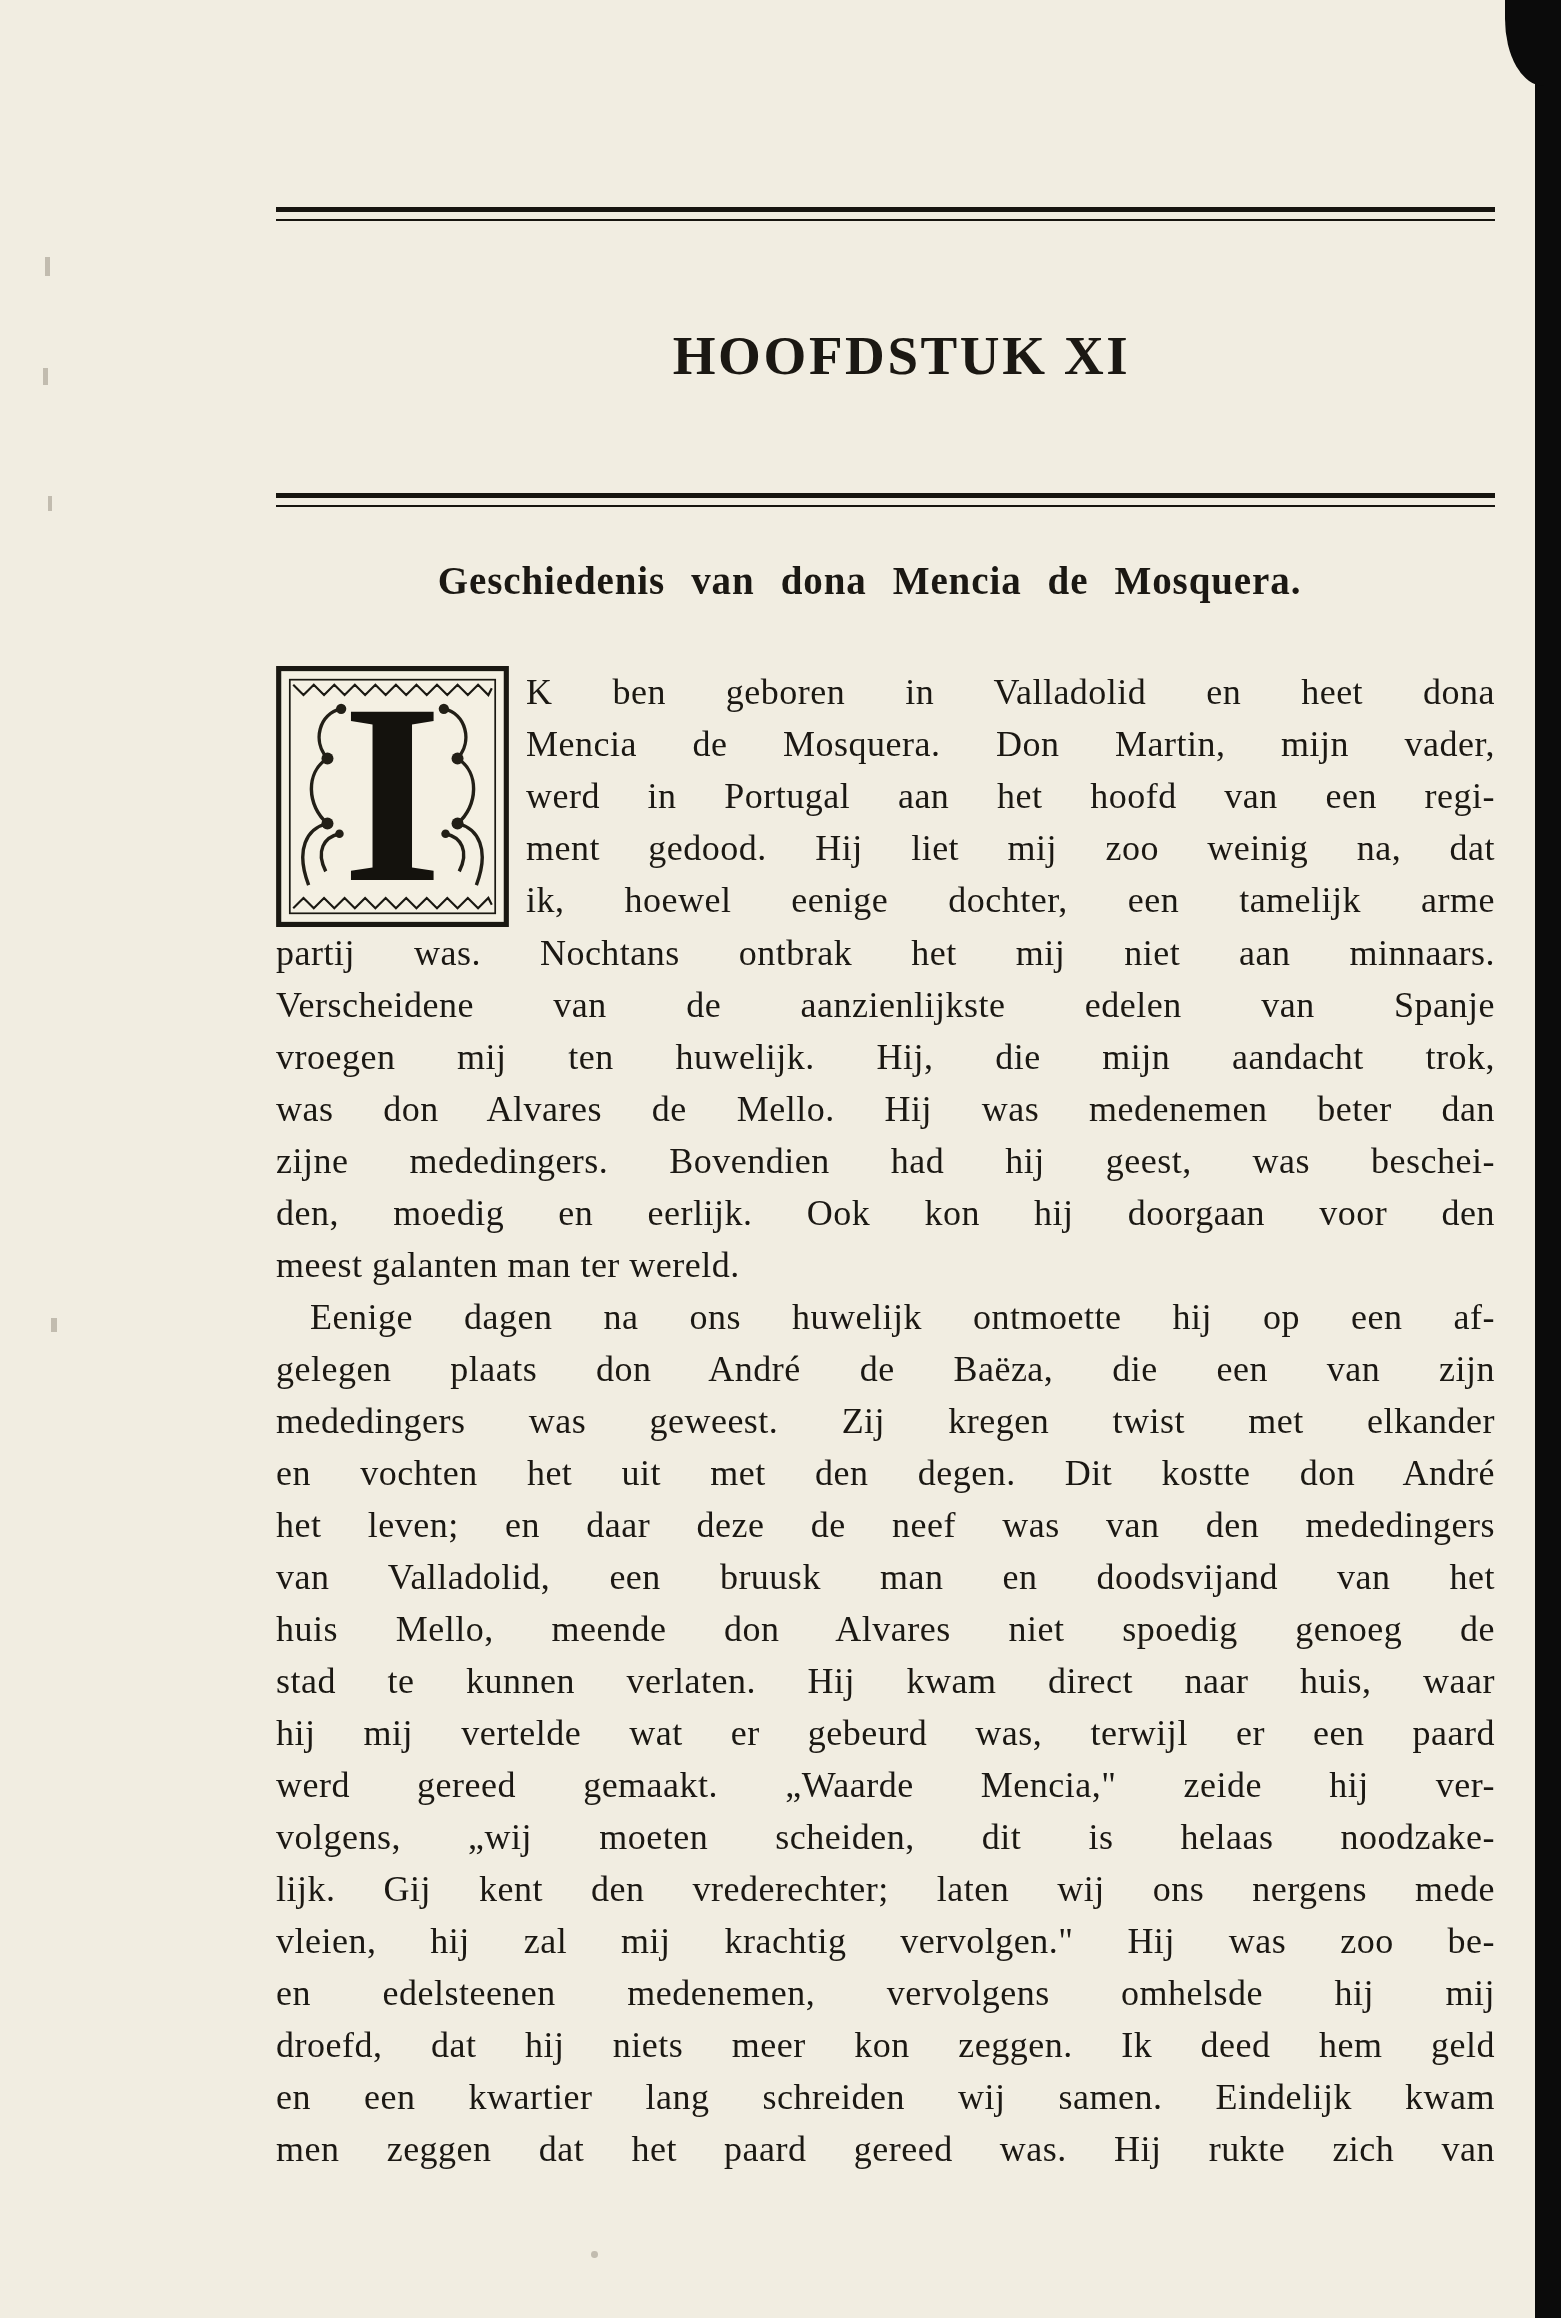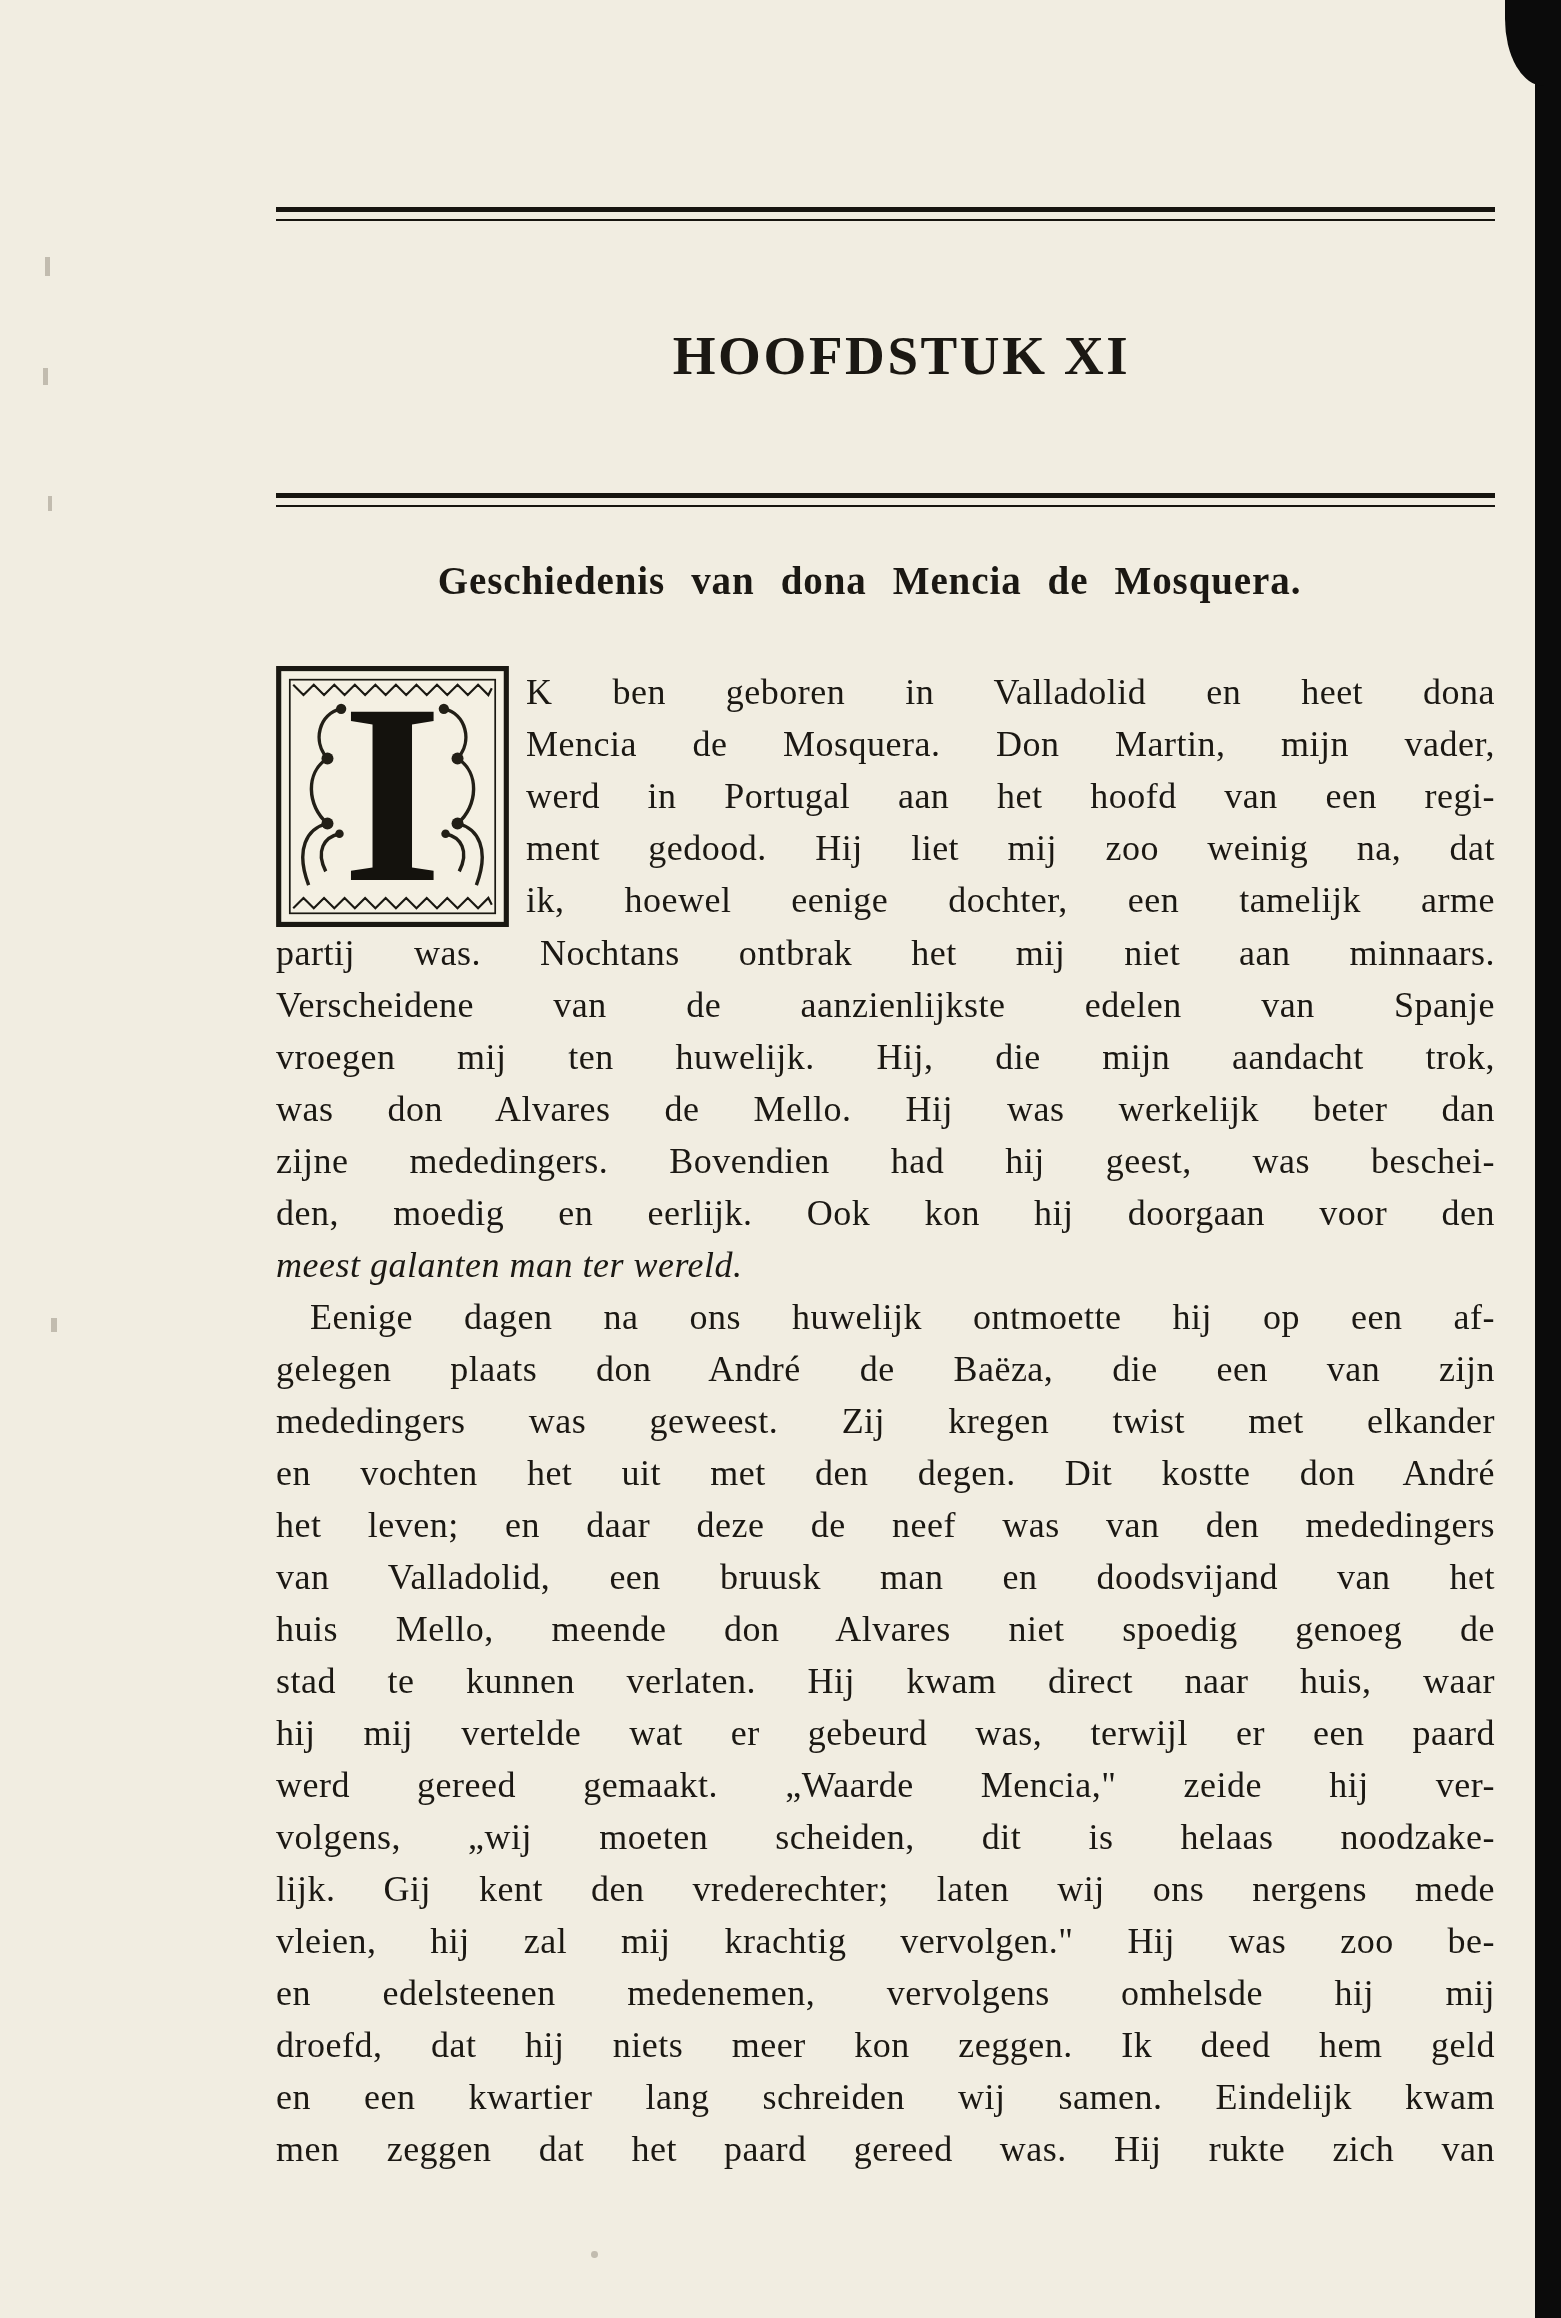--- a/index.html
+++ b/index.html
@@ -37,21 +37,21 @@
     font-size: 36px; letter-spacing: 0.5px;
   }
   .line {
     height: 52px; line-height: 52px;
     text-align: justify;
     text-align-last: justify;
   }
   .para1-head { display: flex; }
   .dropcap-box { width: 233px; height: 261px; margin-right: 17px; flex: none; }
   .head-lines { flex: 1; min-width: 0; }
-  .para1-rest .line:last-of-type { text-align-last: left; font-style: italic; }
+  .para1-rest .line:last-of-type { text-align-last: left; }
   .para2 .line:first-of-type { text-indent: 34px; }
 
   
   .edge-bar { position: absolute; right: 0; top: 0; width: 26px; height: 2319px; background: #0b0b0b; }
   .edge-corner { position: absolute; right: 0; top: 0; width: 56px; height: 86px; background: #0b0b0b; border-bottom-left-radius: 39px 67px; }
 
   
   .speck { position: absolute; background: #9a9486; opacity: .55; }
   .speck.s1 { left: 45px; top: 257px; width: 5.1px; height: 19px; }
   .speck.s2 { left: 43px; top: 368px; width: 5.1px; height: 17px; }
@@ -114,21 +114,21 @@
         <div class="line">ment gedood. Hij liet mij zoo weinig na, dat</div>
         <div class="line">ik, hoewel eenige dochter, een tamelijk arme</div>
       </div>
   </div>
 
   <div class="para1-rest">
 
   <div class="line">partij was. Nochtans ontbrak het mij niet aan minnaars.</div>
       <div class="line">Verscheidene van de aanzienlijkste edelen van Spanje</div>
       <div class="line">vroegen mij ten huwelijk. Hij, die mijn aandacht trok,</div>
-      <div class="line">was don Alvares de Mello. Hij was werkelijk beter dan</div>
+      <div class="line">was don Alvares de Mello. Hij was medenemen beter dan</div>
       <div class="line">zijne mededingers. Bovendien had hij geest, was beschei-</div>
       <div class="line">den, moedig en eerlijk. Ook kon hij doorgaan voor den</div>
       <div class="line">meest galanten man ter wereld.</div>
     </div>
 
   <div class="para2">
 
   <div class="line">Eenige dagen na ons huwelijk ontmoette hij op een af-</div>
       <div class="line">gelegen plaats don André de Baëza, die een van zijn</div>
       <div class="line">mededingers was geweest. Zij kregen twist met elkander</div>

